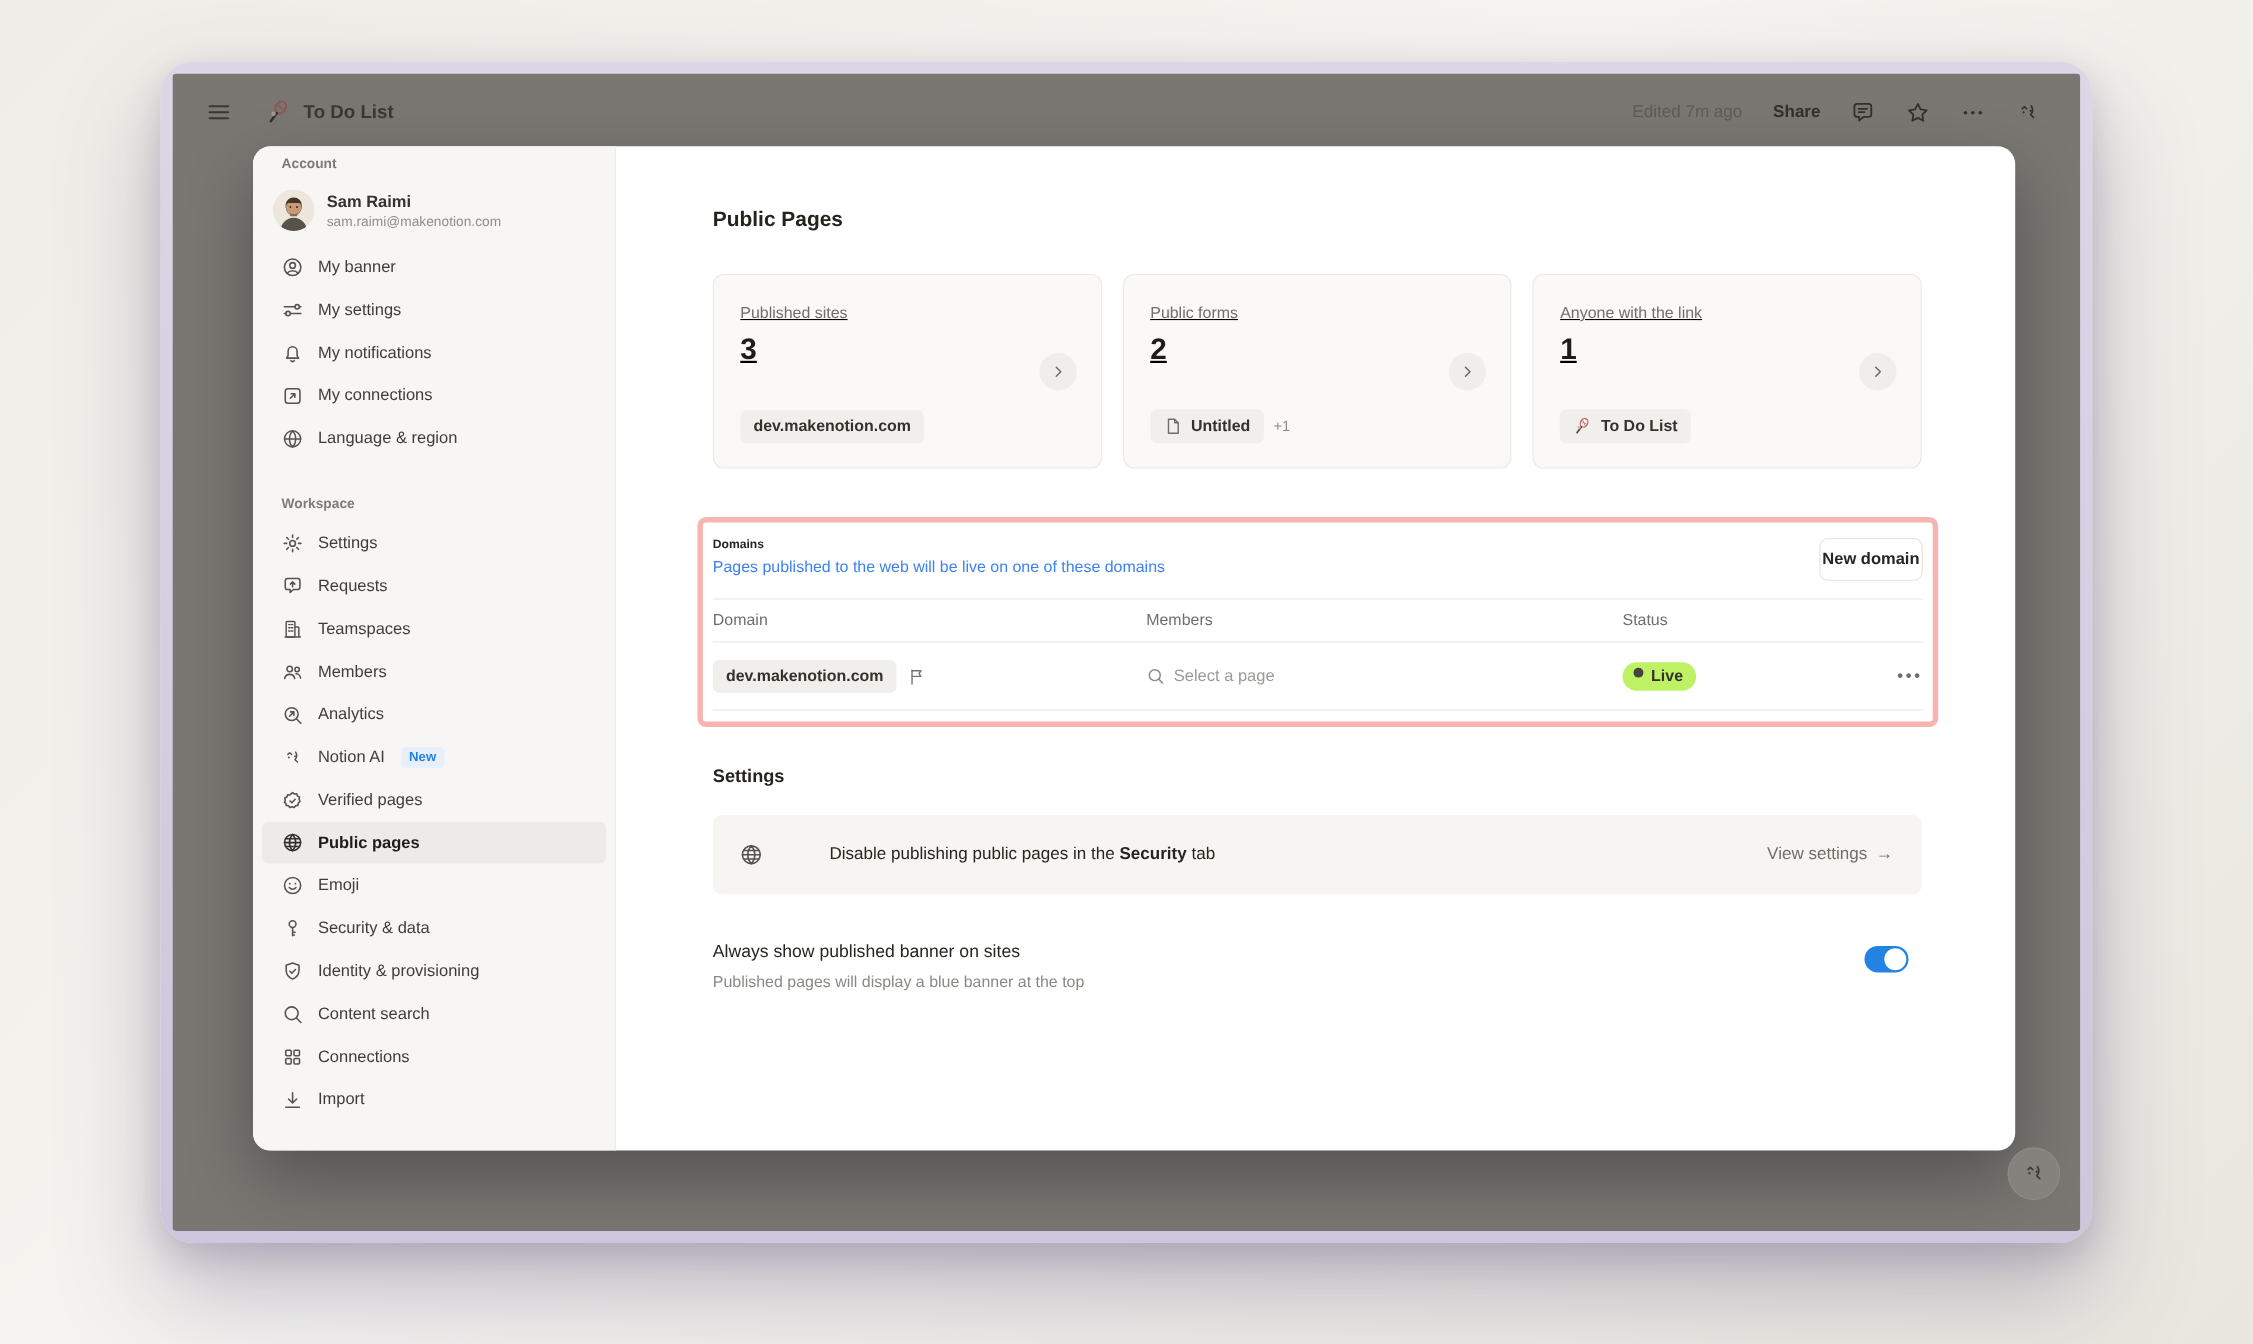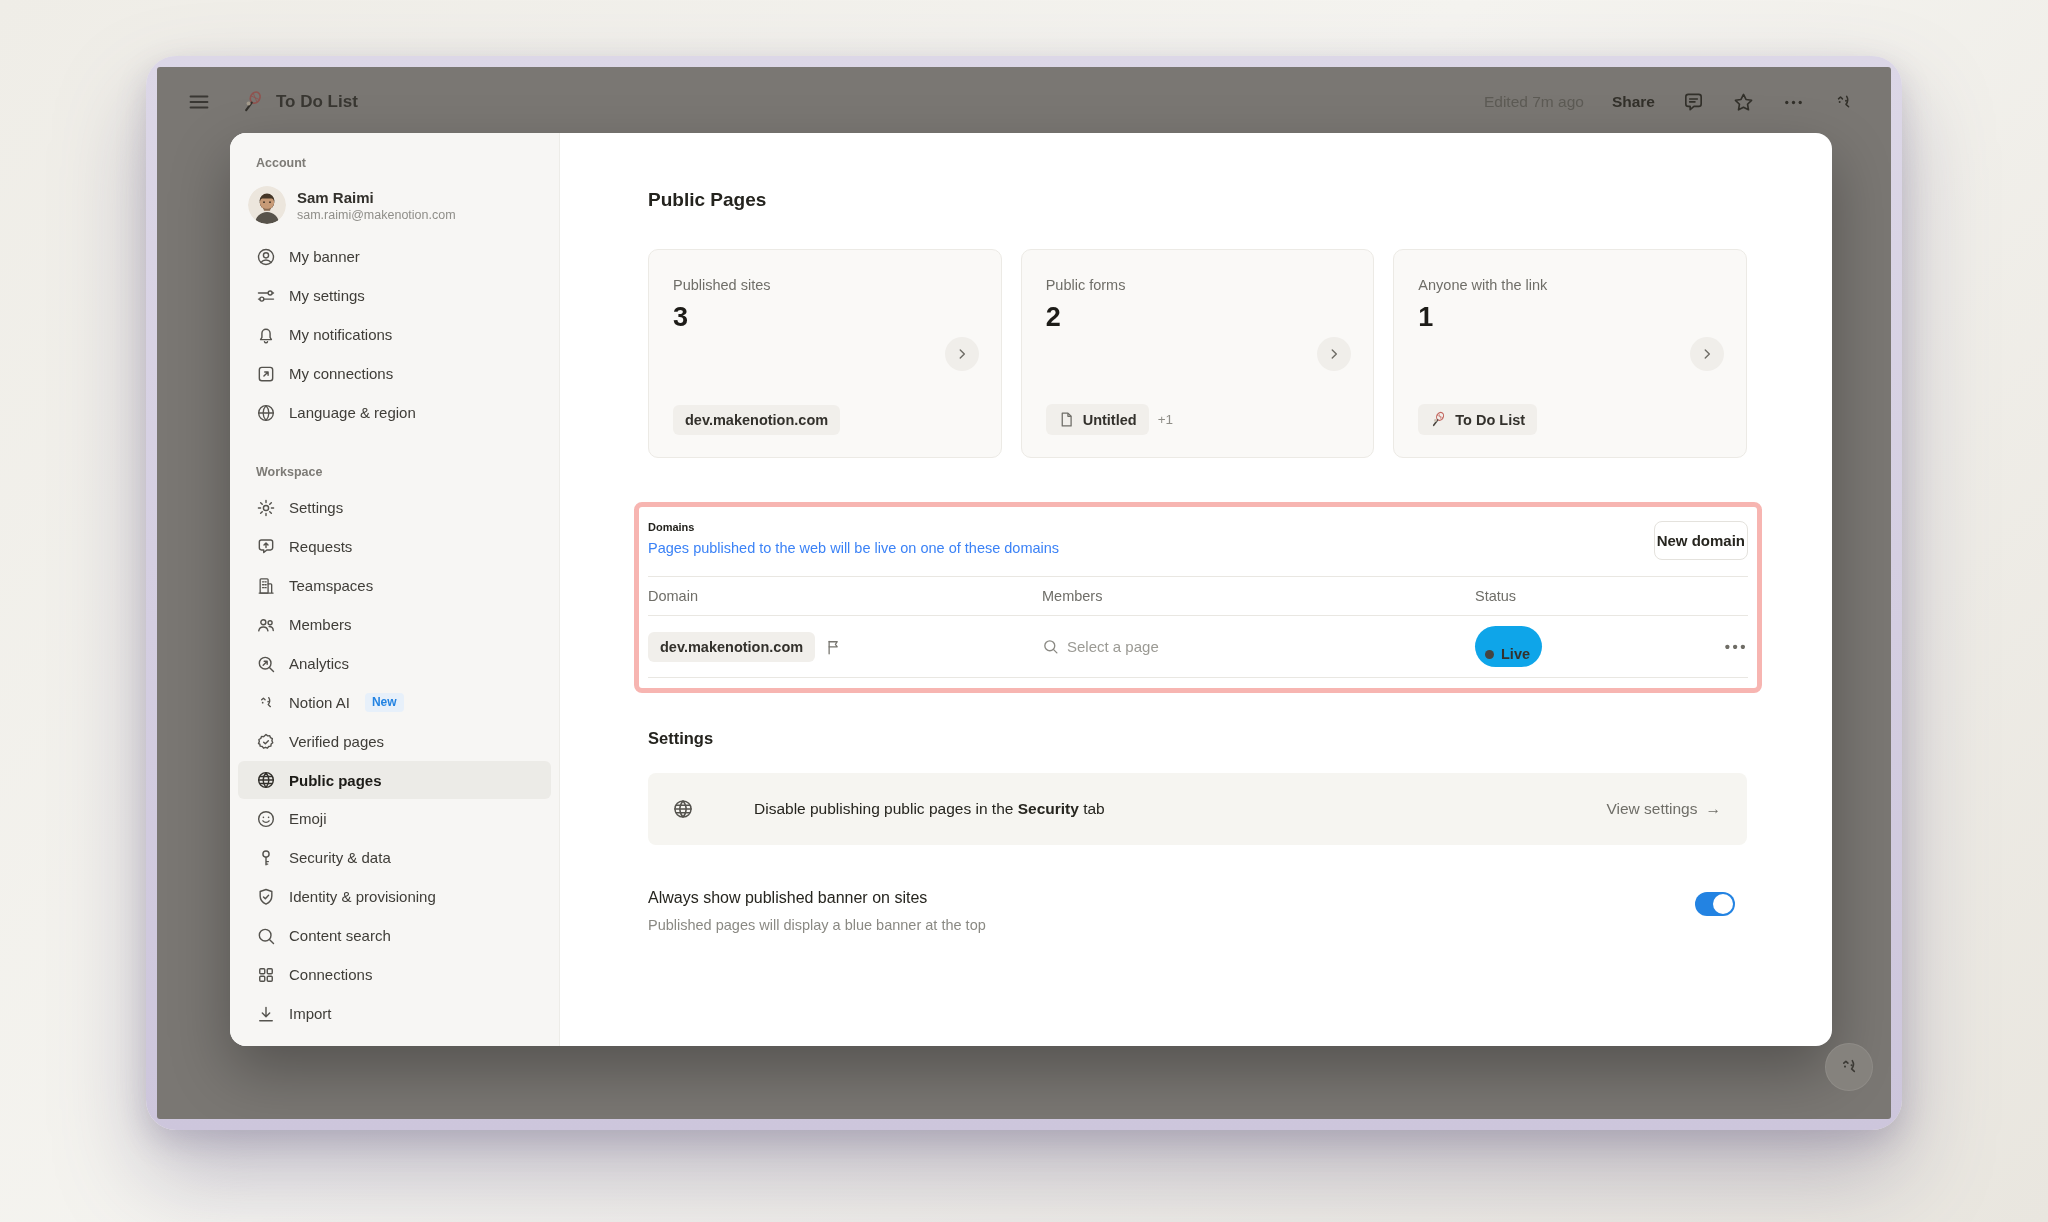--- a/index.html
+++ b/index.html
@@ -39,21 +39,21 @@
   
   .modal {
     position:absolute; left:73px; top:66px; width:1602px; height:913px;
     background:#ffffff; border-radius:16px; display:flex; overflow:hidden;
     box-shadow:0 25px 60px rgba(0,0,0,.30);
   }
 
   
   .sidebar {
     width:330px; flex:none; background:#f7f6f4; border-right:1px solid #edece8;
-    padding-top:14px; overflow:hidden;
+    overflow:hidden;
   }
   .side-label { height:16px; line-height:16px; margin:8px 0 10px; padding-left:26px;
     font-size:12.5px; font-weight:700; color:#7d7b76; }
   .side-label.ws { margin-top:32px; margin-bottom:8px; }
   .user-row { display:flex; align-items:center; gap:11px; height:48px; margin:8px 0 0; padding:0 14px 0 18px; cursor:pointer; }
   .avatar { width:38px; height:38px; border-radius:50%; flex:none; overflow:hidden; }
   .user-name { font-size:15px; font-weight:700; color:#33312c; line-height:19px; }
   .user-email { font-size:12.5px; color:#8f8e89; line-height:16px; }
   .side-items { display:flex; flex-direction:column; margin-top:8px; }
   .side-items.ws { margin-top:0; }
@@ -71,23 +71,23 @@
     margin-left:2px; font-size:12px; font-weight:700; color:#2383e2;
     background:#e7f0fa; border-radius:4px; padding:2px 7px 3px;
   }
 
   
   .main { flex:1; padding:0 85px 0 88px; position:relative; }
   .h1 { margin-top:56px; font-size:19px; font-weight:700; color:#24231e; }
 
   .cards { display:flex; gap:19px; margin-top:38px; }
   .card {
-    flex:1; height:209px; position:relative;
+    flex:1; height:177px; position:relative;
     background:#faf9f7; border:1px solid #eceae5; border-radius:10px;
-    padding:27px 24px; cursor:pointer;
+    padding:27px 24px; cursor:pointer;text-decoration:underline;
   }
   .card-label { font-size:14.5px; color:#6f6e68; }
   .card-count { margin-top:9px; font-size:27px; font-weight:700; color:#1d1c18; }
   .card-bottom { position:absolute; left:24px; bottom:22px; display:flex; align-items:center; }
   .chip {
     display:inline-flex; align-items:center; gap:8px;
     background:#f1efeb; border-radius:6px; padding:7px 12px;
     font-size:14.5px; font-weight:600; color:#33312c; white-space:nowrap;
   }
   .chip .ci { width:17px; height:17px; color:#6f6e68; }
@@ -117,22 +117,22 @@
   .dom-table { margin-top:16px; }
   .dom-row { display:grid; grid-template-columns:394px 433px 1fr 40px; align-items:center; }
   .dom-row.header { height:40px; border-top:1px solid #e9e7e2; border-bottom:1px solid #e9e7e2;
     font-size:14.5px; color:#6f6e68; }
   .dom-row.data { height:62px; border-bottom:1px solid #e9e7e2; }
   .domain-cell { display:flex; align-items:center; gap:10px; }
   .flag-ic { width:18px; height:18px; color:#76746e; }
   .homepage-cell { display:flex; align-items:center; gap:8px; font-size:15px; color:#9b9a94; cursor:pointer; }
   .homepage-cell .si { width:17px; height:17px; color:#8a8983; }
   .live-pill {
-    display:inline-flex; align-items:center; gap:7px; justify-self:start;
-    background:#0ea5e9; border-radius:999px; padding:20px 12px 5px 10px;
+    display:inline-flex; gap:7px; justify-self:start;
+    background:#bef264; border-radius:999px; padding:5px 12px 5px 10px;
     font-size:14.5px; font-weight:600; color:#33312c;
   }
   .live-dot { width:9px; height:9px; border-radius:50%; background:#454440; }
   .row-menu { color:#6f6d66; letter-spacing:2.5px; font-size:15px; font-weight:700; cursor:pointer; justify-self:end; }
 
   .h2 { margin-top:36px; font-size:16.5px; font-weight:700; color:#24231e; }
   .settings-row {
     margin-top:25px; height:72px; background:#f6f5f1; border-radius:8px;
     display:flex; align-items:center; padding:0 26px 0 24px;gap:44px;
   }

